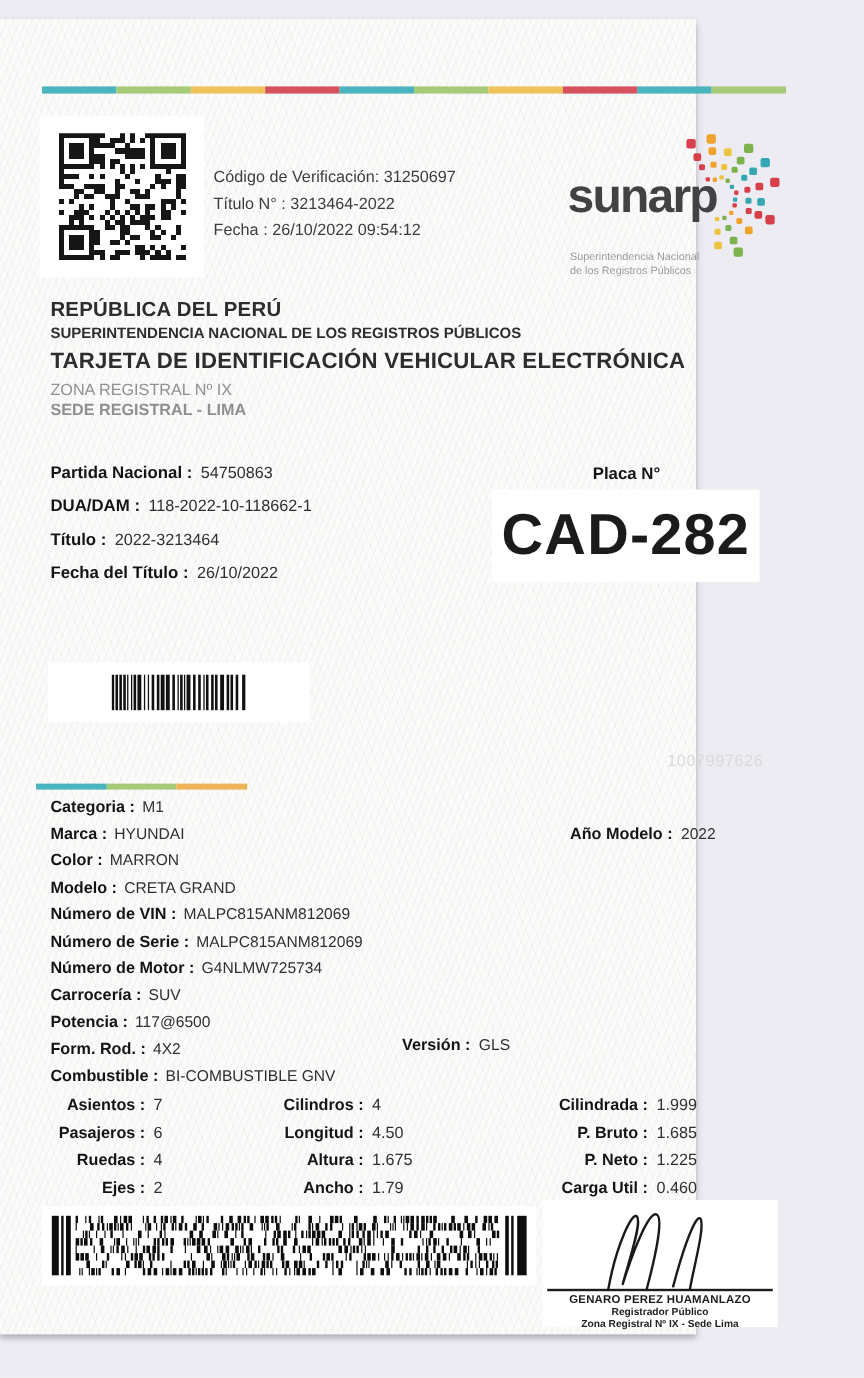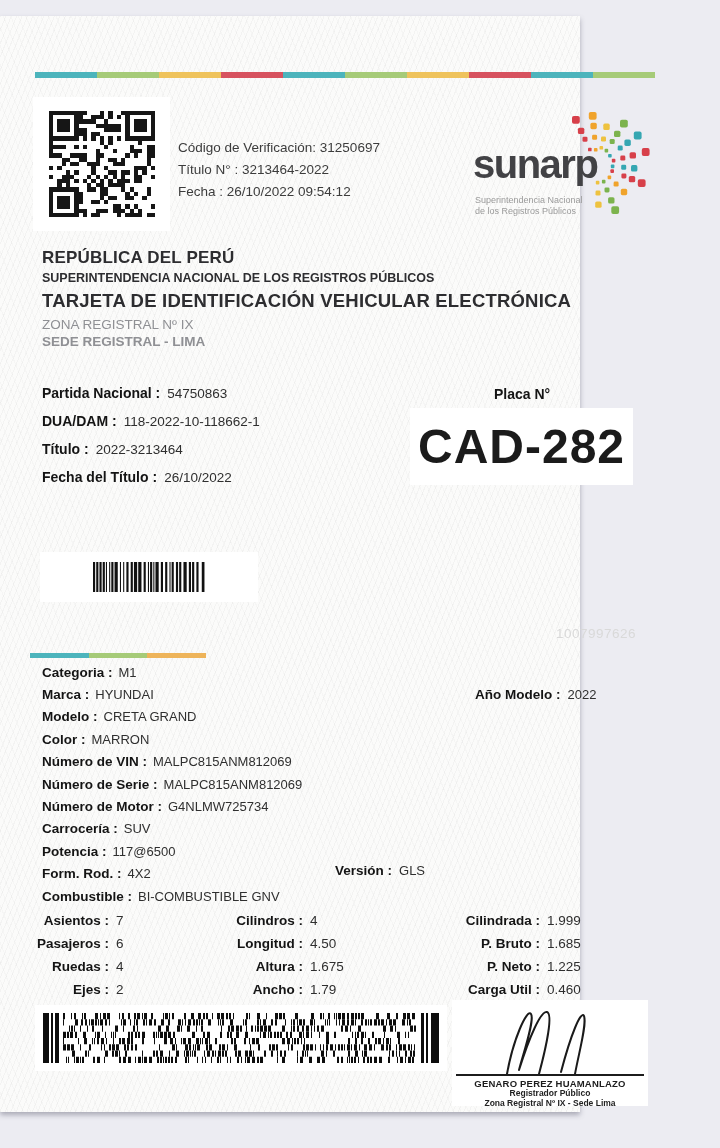--- a/index.html
+++ b/index.html
@@ -13,21 +13,21 @@
       repeating-linear-gradient(68deg,rgba(150,150,150,.05) 0 1px,transparent 1px 7px);
     box-shadow:0 3px 5px rgba(90,90,110,.45)}
   .stripe{position:absolute;left:35px;top:56px;width:620px;height:6px;display:flex}
   .stripe>div{flex:1}
   .qrbox{position:absolute;left:33px;top:81px;width:137px;height:134px;background:#fff;
     display:flex;align-items:center;justify-content:center}
   #qr{width:106px;height:106px;fill:#161616;shape-rendering:crispEdges}
   .verif{position:absolute;left:178px;top:121px;font-size:13.5px;line-height:22px;color:#3c3c3c}
   .logo{position:absolute;left:466px;top:112px;width:230px;height:130px}
   .wordmark{margin-top:16px;font-size:40px;font-weight:700;color:#424245;letter-spacing:-1.5px;line-height:1;padding-left:7px}
-  .tagline{font-size:9px;color:#9a9a9a;line-height:11px;margin-top:11px;padding-left:9px}
+  .tagline{font-size:9px;color:#9a9a9a;line-height:11px;margin-top:25px;padding-left:9px}
   #burst{position:absolute;left:81px;top:-43px;width:135px;height:160px}
   .hgroup{position:absolute;left:42px;top:232px;color:#2d2d30}
   .h-country{font-size:17px;font-weight:700;line-height:19px;letter-spacing:.2px}
   .h-org{font-size:12.5px;font-weight:700;line-height:15px;margin-top:4px}
   .h-title{font-size:18.5px;font-weight:700;line-height:21px;margin-top:4px;letter-spacing:.2px}
   .h-zona{font-size:13.5px;font-weight:400;line-height:16px;margin-top:6px;color:#8f9094}
   .h-sede{font-size:13.5px;font-weight:700;line-height:16px;margin-top:1px;color:#8f9094}
   .reg{position:absolute;left:42px;top:363px}
   .rrow{height:28px;display:flex;align-items:center}
   .lbl{font-weight:700;font-size:14px;color:#141414;white-space:nowrap}
@@ -48,21 +48,21 @@
   .vrow{height:22.4px;display:flex;align-items:center}
   .vrow .lbl{font-size:13.5px}
   .vrow .val{font-size:13px;margin-left:6px}
   .anomodelo{position:absolute;left:475px;top:667px;height:22px;display:flex;align-items:center}
   .version{position:absolute;left:335px;top:847px;height:22px;display:flex;align-items:flex-start}
   .specs{position:absolute;left:0;top:893px;width:720px;height:95px}
   .spec-col{position:absolute;top:0}
   .srow{height:23px;display:flex;align-items:center}
   .slbl{font-weight:700;font-size:13.5px;color:#141414;text-align:right;white-space:nowrap}
   .sval{font-size:13.5px;color:#2f2f2f;margin-left:7px;white-space:nowrap}
-  .col1{left:12px}.col1 .slbl{width:97px}
+  .col1{left:24px}.col1 .slbl{width:97px}
   .col2{left:195px}.col2 .slbl{width:108px}
   .col3{left:420px}.col3 .slbl{width:120px}
   .bc2box{position:absolute;left:35px;top:989px;width:412px;height:66px;background:#fff;
     display:flex;align-items:center;justify-content:center}
   #bc2{width:396px;height:50px;fill:#0d0d0d}
   .sig{position:absolute;left:452px;top:984px;width:196px;height:106px;background:#fff;text-align:center}
   .sigstroke{position:absolute;left:25px;top:2px;width:140px;height:74px;
     stroke:#1a1a1a;stroke-width:2;fill:none;stroke-linecap:round}
   .signame{position:absolute;left:4px;right:4px;top:74px;border-top:2px solid #1c1c1c;
     font-size:9.5px;font-weight:700;color:#1c1c1c;padding-top:2px;letter-spacing:.2px;white-space:nowrap}
@@ -516,26 +516,26 @@
     <div class="vfields">
       <div class="vrow">
         <span class="lbl">Categoria :</span>
         <span class="val">M1</span>
       </div>
       <div class="vrow">
         <span class="lbl">Marca :</span>
         <span class="val">HYUNDAI</span>
       </div>
       <div class="vrow">
+        <span class="lbl">Color :</span>
+        <span class="val">MARRON</span>
+      </div>
+      <div class="vrow">
         <span class="lbl">Modelo :</span>
         <span class="val">CRETA GRAND</span>
-      </div>
-      <div class="vrow">
-        <span class="lbl">Color :</span>
-        <span class="val">MARRON</span>
       </div>
       <div class="vrow">
         <span class="lbl">Número de VIN :</span>
         <span class="val">MALPC815ANM812069</span>
       </div>
       <div class="vrow">
         <span class="lbl">Número de Serie :</span>
         <span class="val">MALPC815ANM812069</span>
       </div>
       <div class="vrow">

